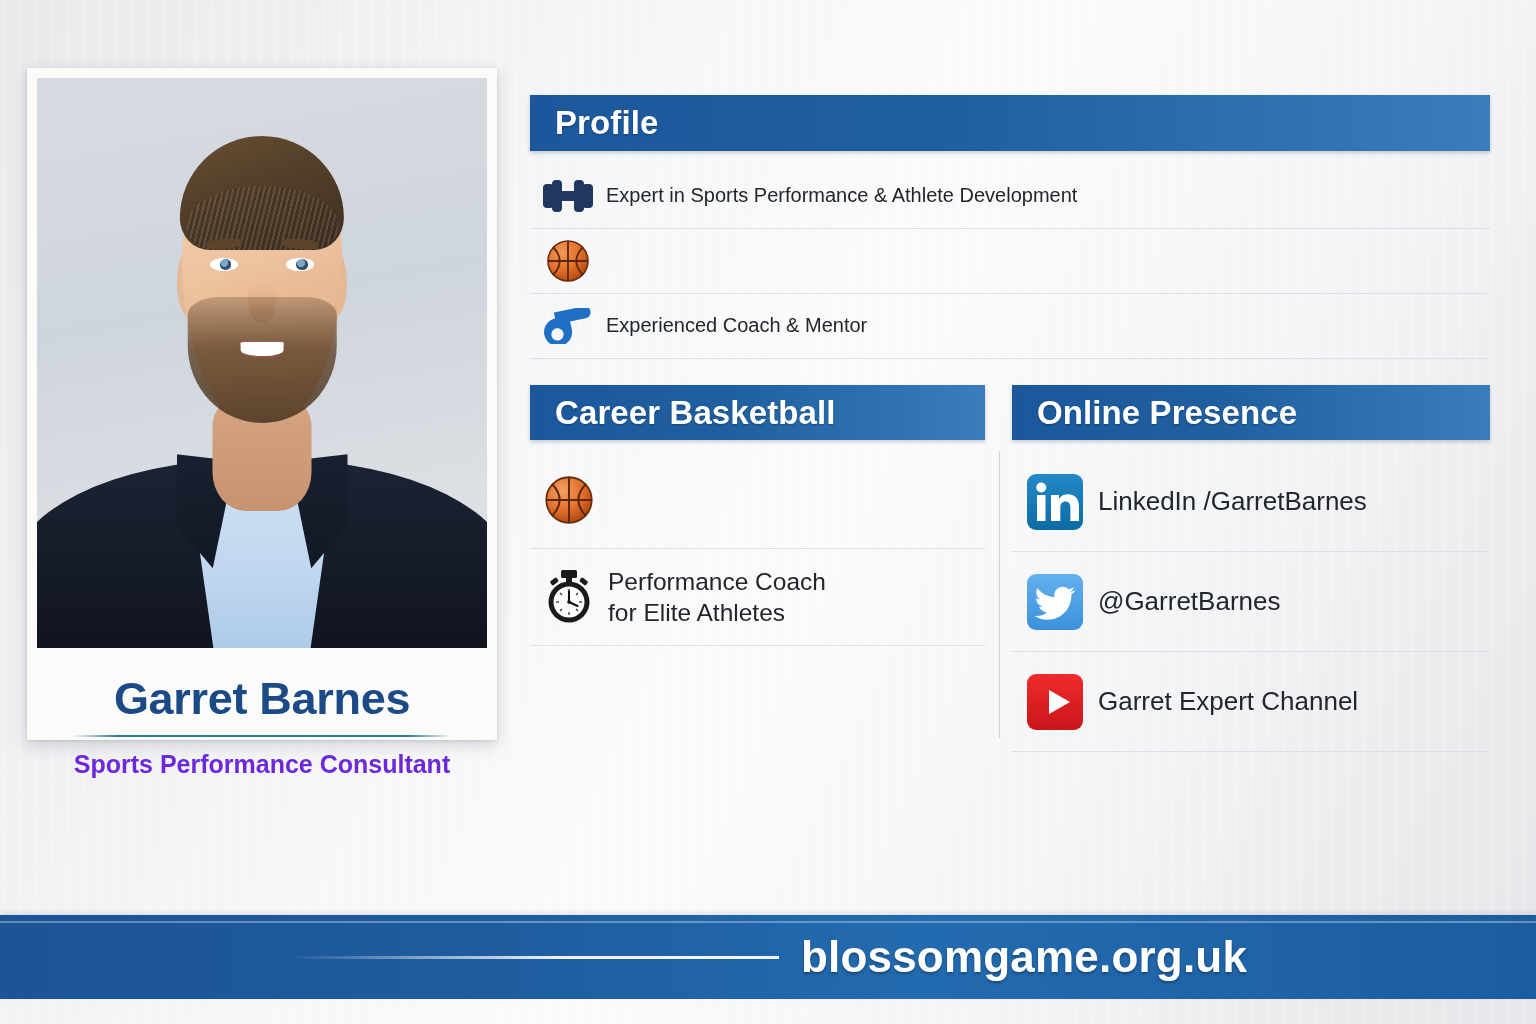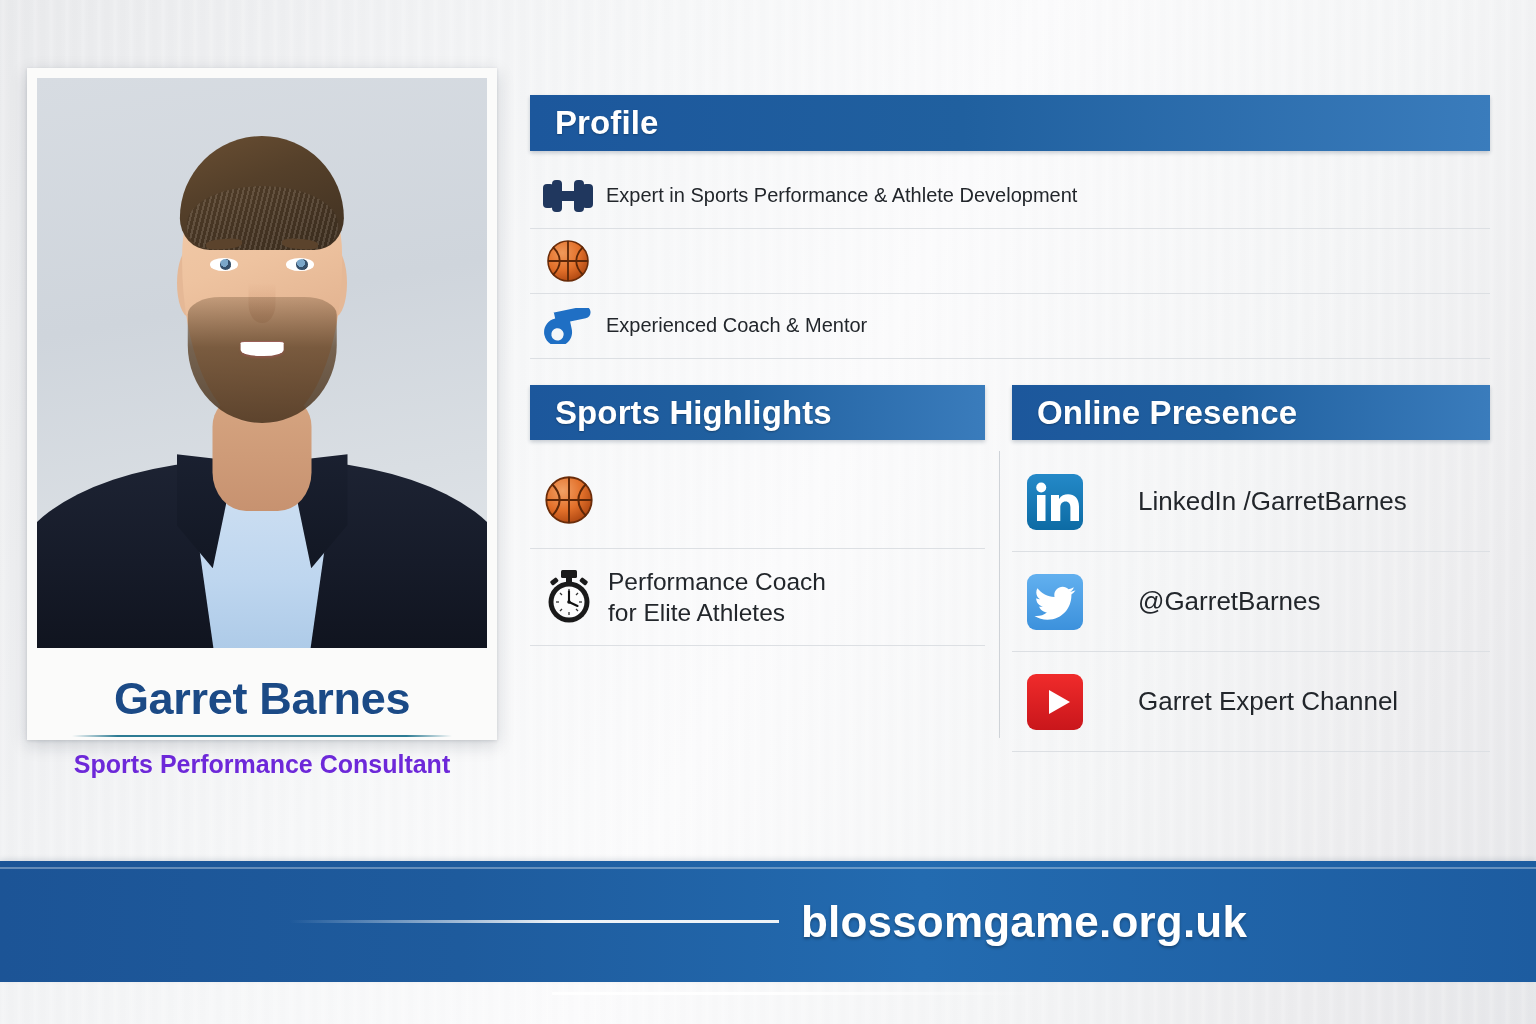--- a/index.html
+++ b/index.html
@@ -316,39 +316,39 @@
   .col-right { width: 478px; flex: none; }
 
   .col-left .bar, .col-right .bar { height: 55px; }
 
   .col-left .list { margin-top: 12px; }
   .col-right .list { margin-top: 12px; }
 
   .col-left .row { height: 97px; }
   .col-left .icon-cell { width: 78px; }
 
-  .col-right .row { height: 100px; gap: 40px; }
+  .col-right .row { height: 100px; }
   .col-right .icon-cell { width: 86px; }
   .col-right .row-text {
     font-size: 26px;
     color: #22262b;
   }
 
   .two-line { white-space: pre-line; }
 
   
   .ico { display: block; }
 
   
   .footer {
     position: absolute;
     left: 0;
     right: 0;
-    bottom: 42px;
-    height: 121px;
+    bottom: 25px;
+    height: 84px;
     background: linear-gradient(90deg, #1c5496 0%, #1e5b9d 30%, #236bb0 60%, #1d5ca0 100%);
     box-shadow: 0 -2px 5px rgba(20,40,70,0.12);
     display: flex;
     align-items: center;
     justify-content: flex-start;
   }
   .footer::before {
     content: "";
     position: absolute;
     left: 0; right: 0; top: 6px;
@@ -466,21 +466,21 @@
           </svg>
         </span>
         <span class="row-text">Experienced Coach &amp; Mentor</span>
       </div>
     </div>
 
     <div class="columns">
 
       <div class="col-left">
         <div class="bar">
-          <span class="bar-title">Sports Highlights</span>
+          <span class="bar-title">Career Basketball</span>
         </div>
 
         <div class="list">
 
           <div class="row">
             <span class="icon-cell">
               <svg class="ico" width="50" height="50" viewBox="0 0 44 44" aria-hidden="true">
                 <defs>
                   <radialGradient id="bbg2" cx="36%" cy="30%" r="78%">
                     <stop offset="0%" stop-color="#f2a165"></stop>

